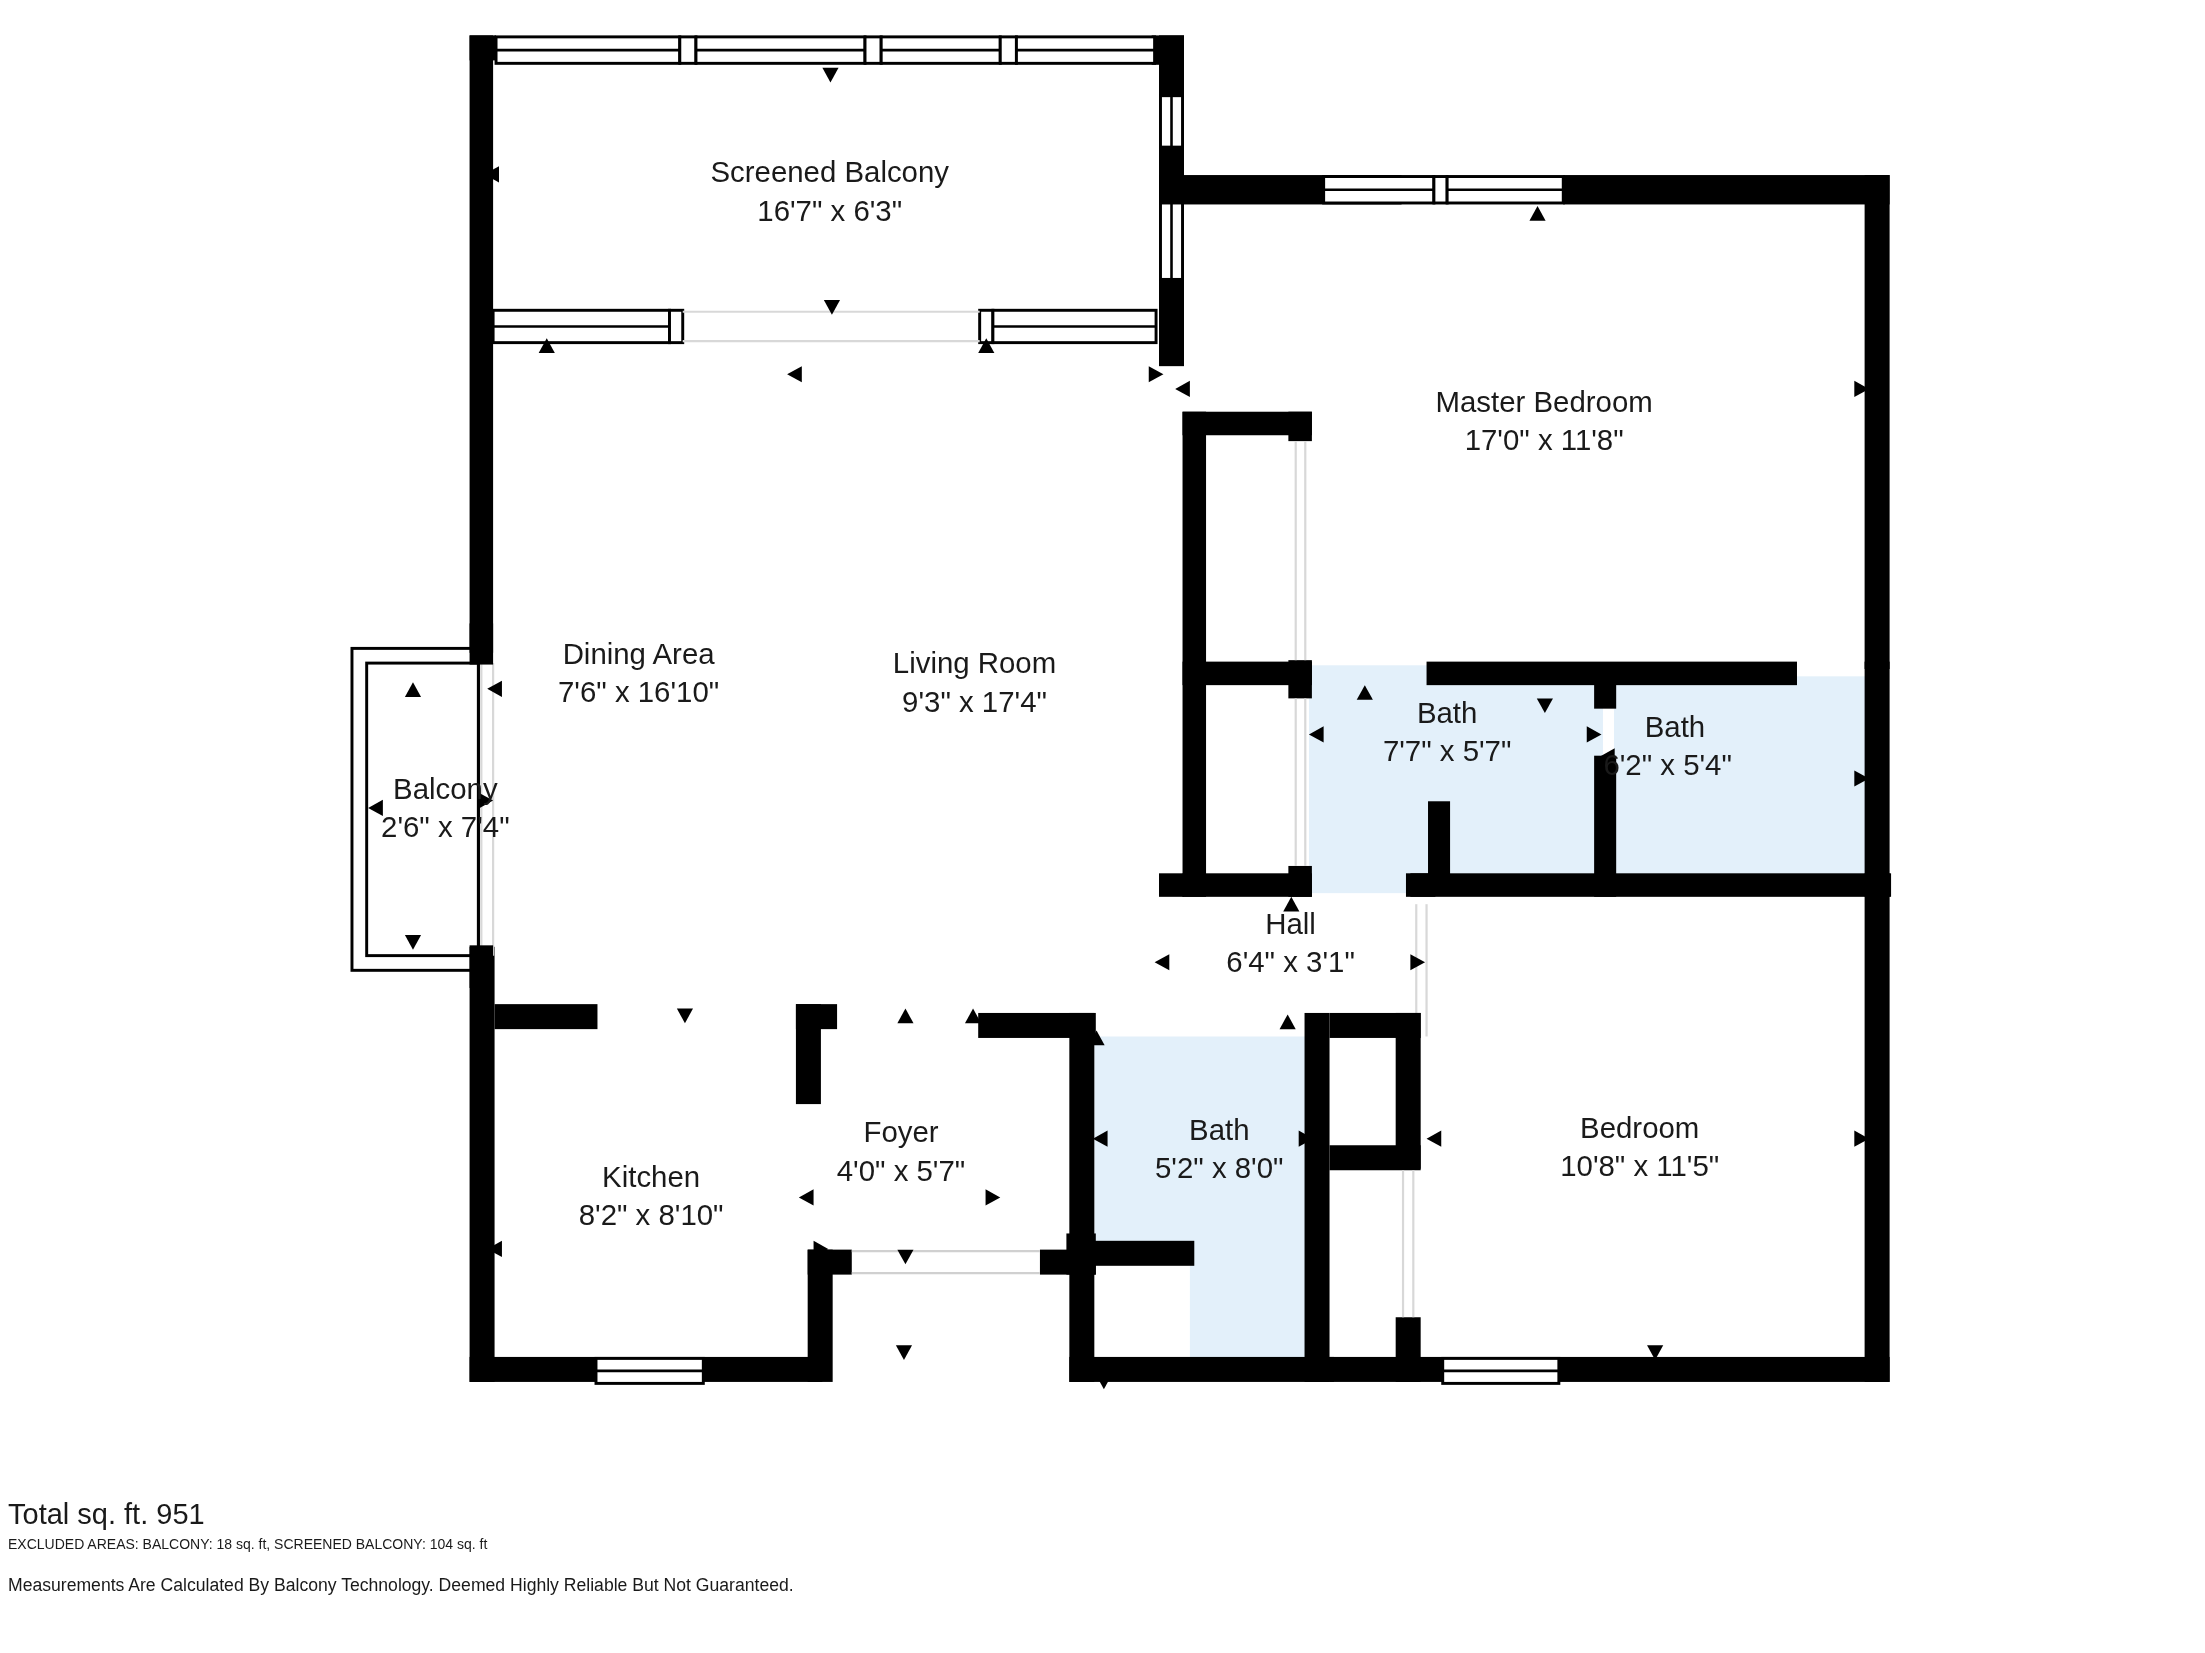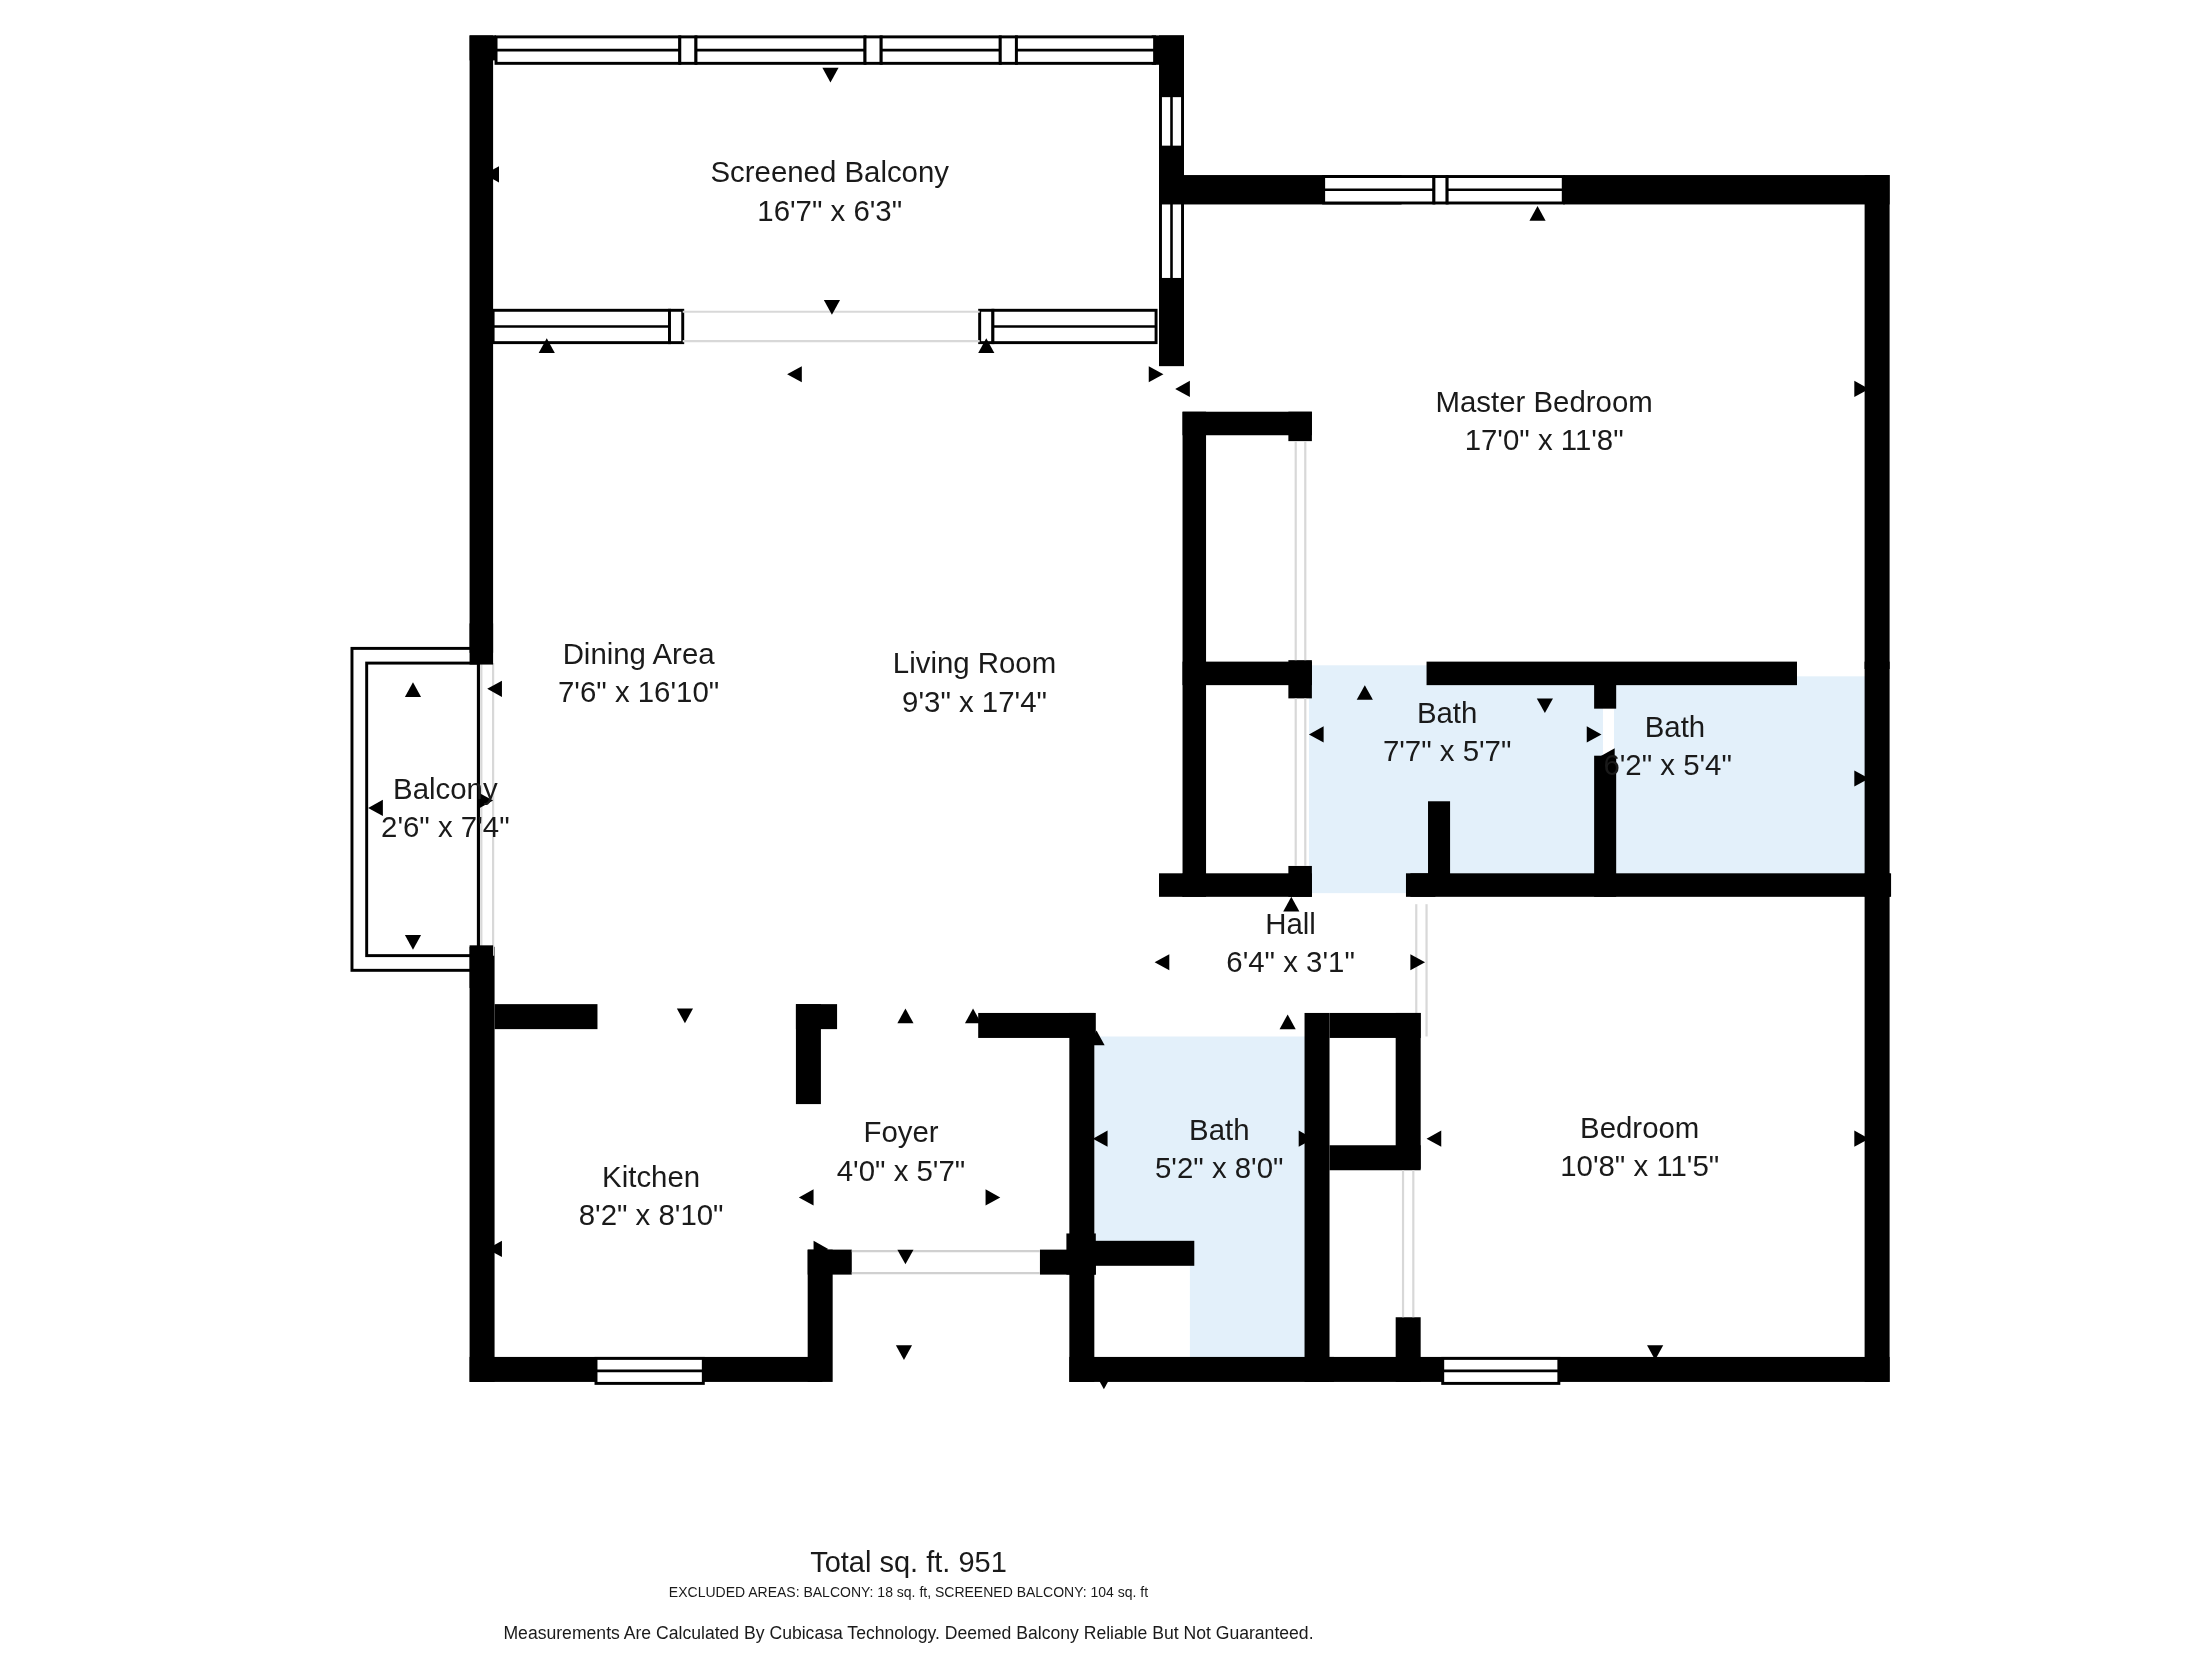--- a/index.html
+++ b/index.html
@@ -45,23 +45,21 @@
     font-family: "Liberation Sans", sans-serif;
     font-size: 40px;
     fill: #1a1a1a;
     text-anchor: middle;
   }
 
   .footer {
     position: absolute;
     left: 0;
     width: 1801px;
-    text-align: center;
     color: #1a1a1a;
-    margin-top: 48px;
   }
   #footer-total {
     top: 1498px;
     font-size: 29px;
   }
   #footer-excluded {
     top: 1536px;
     font-size: 14px;
   }
   #footer-disclaimer {
@@ -316,17 +314,17 @@
     <text class="rmdim" x="2220" y="1600">10'8" x 11'5"</text>
 
     <text class="rmlabel" x="875" y="1615">Kitchen</text>
     <text class="rmdim" x="875" y="1667">8'2" x 8'10"</text>
   </g>
 
 </svg>
 
 <div class="footer" id="footer-total">Total sq. ft. 951</div>
 <div class="footer" id="footer-excluded">EXCLUDED AREAS: BALCONY: 18 sq. ft, SCREENED BALCONY: 104 sq. ft</div>
-<div class="footer" id="footer-disclaimer">Measurements Are Calculated By Cubicasa Technology. Deemed Balcony Reliable But Not Guaranteed.</div>
+<div class="footer" id="footer-disclaimer">Measurements Are Calculated By Balcony Technology. Deemed Highly Reliable But Not Guaranteed.</div>
 
 
 </div>
 
 
 </body></html>

